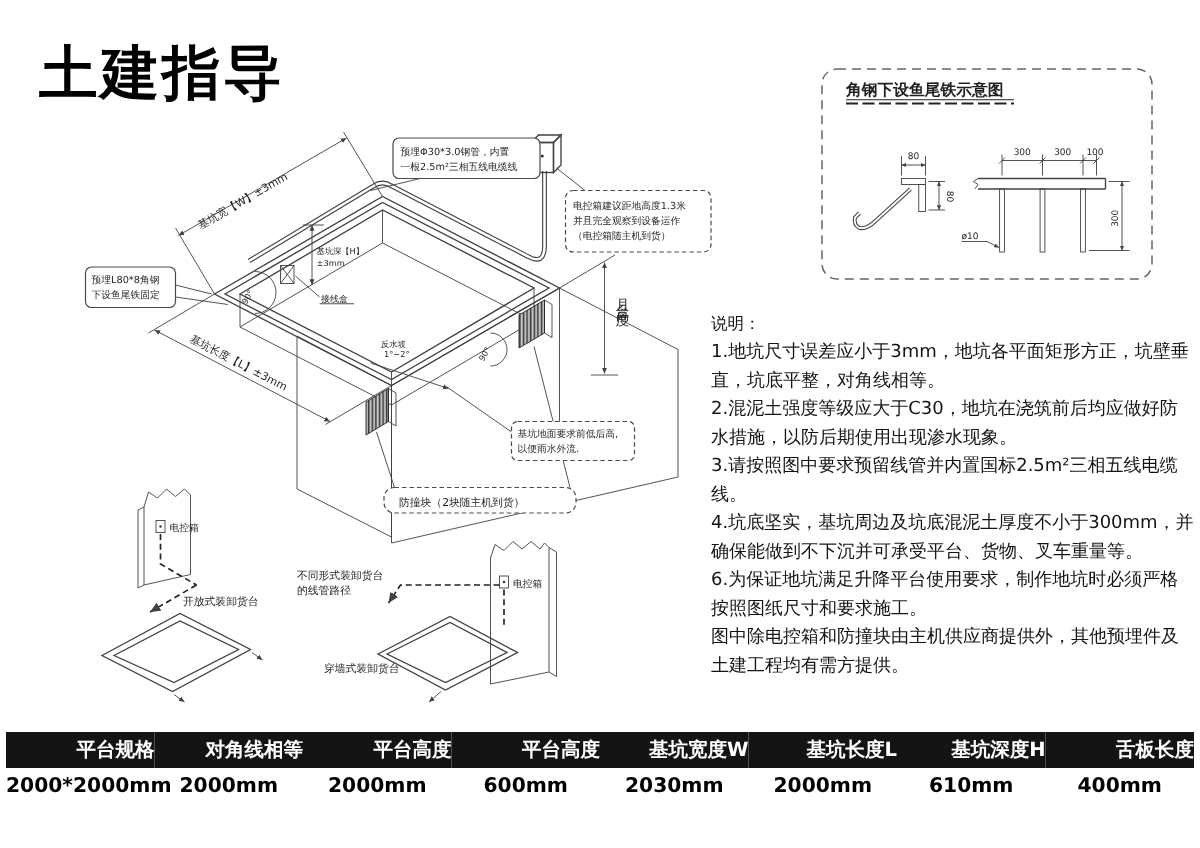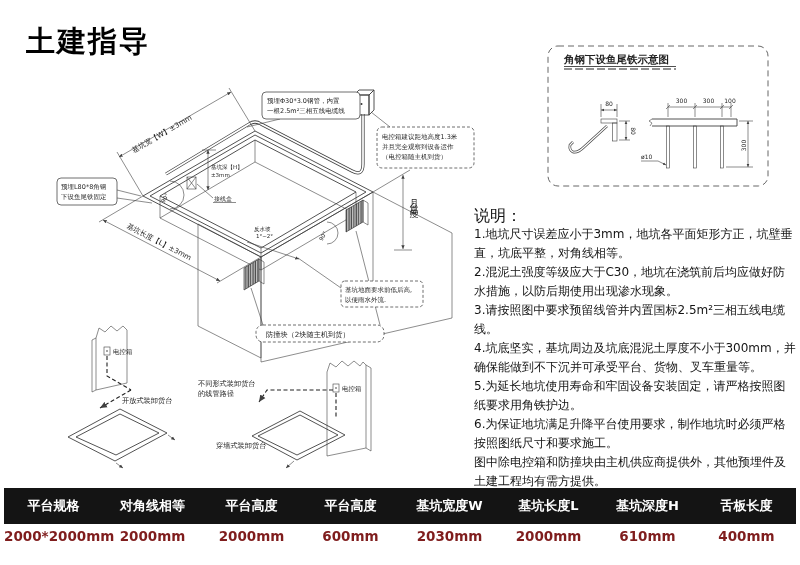--- a/index.html
+++ b/index.html
@@ -1,41 +1,41 @@
 <!DOCTYPE html>
 <html><head>
 <meta charset="utf-8">
 <style>
   html,body{margin:0;padding:0;}
   body{width:800px;height:565px;background:#fff;position:relative;overflow:hidden;
        font-family:"DejaVu Sans","Liberation Sans",sans-serif;color:#111;}
-  .page-title{position:absolute;left:26px;top:22px;font-size:29px;font-weight:bold;
+  .page-title{position:absolute;left:26px;top:22px;font-size:39px;font-weight:bold;
               letter-spacing:2px;color:#000;font-family:Liberation Mono, monospace;}
   svg.fig{position:absolute;overflow:visible;}
   #fig-main{left:0;top:55px;width:545px;height:430px;}
   #fig-detail{left:540px;top:38px;width:258px;height:156px;}
   svg text{fill:#1f1f1f;}
   .t55{font-size:5.5px}.t6{font-size:6px}.t65{font-size:6.5px}.t72{font-size:7.2px}
   .t9{font-size:9px}.t10{font-size:10.5px;font-weight:bold}
   .ln{stroke:#404040;stroke-width:0.9;fill:none;}
   .lnt{stroke:#404040;stroke-width:0.6;fill:none;}
   .dash{stroke-dasharray:3,2;}
   .conduit{stroke:#222;stroke-width:1.1;fill:none;stroke-dasharray:4,2.5;}
   .callout{fill:#fff;stroke:#4a4a4a;stroke-width:0.8;}
   .pipe-outer{stroke:#404040;stroke-width:3.2;fill:none;}
   .pipe-inner{stroke:#fff;stroke-width:1.7;fill:none;}
   .vtext{writing-mode:vertical-rl;text-orientation:upright;letter-spacing:3px;}
   .notes{position:absolute;left:474px;top:206px;width:322px;}
-  .notes-heading{font-size:16px;line-height:19px;margin:0;}
+  .notes-heading{font-size:11px;line-height:19px;margin:0;}
   .note{font-size:12px;line-height:19px;margin:0;color:#141414;}
   .spec-table{position:absolute;left:4px;top:488px;width:792px;border-collapse:collapse;
               table-layout:fixed;}
-  .spec-table th{background:#141414;color:#fff;font-size:13px;font-weight:bold;height:36px;
-                 text-align:center;padding:0;}
-  .spec-table td{font-size:13.5px;font-weight:bold;color:#7f1d1d;height:24px;text-align:center;padding:0;margin-top:17px;}
+  .spec-table th{background:#141414;color:#fff;font-size:13px;font-weight:bold;height:24px;
+                 text-align:right;padding:0;}
+  .spec-table td{font-size:13.5px;font-weight:bold;color:#000000;height:24px;text-align:center;padding:0;margin-top:17px;}
   .spec-table tr.alt td{background:#d8d8d8;}
 </style>
 </head>
 <body>
 
 <div class="page-title">土建指导</div>
 
 <svg id="fig-main" class="fig" viewBox="0 55 545 430">
   <defs>
     <marker id="ar" viewBox="0 0 10 10" refX="9" refY="5" markerWidth="7" markerHeight="7" orient="auto-start-reverse">
@@ -282,21 +282,20 @@
     </pattern>
   </defs>
 </svg>
 
 <div class="notes">
   <p class="notes-heading">说明：</p>
   <p class="note">1.地坑尺寸误差应小于3mm，地坑各平面矩形方正，坑壁垂直，坑底平整，对角线相等。</p>
   <p class="note">2.混泥土强度等级应大于C30，地坑在浇筑前后均应做好防水措施，以防后期使用出现渗水现象。</p>
   <p class="note">3.请按照图中要求预留线管并内置国标2.5m²三相五线电缆线。</p>
   <p class="note">4.坑底坚实，基坑周边及坑底混泥土厚度不小于300mm，并确保能做到不下沉并可承受平台、货物、叉车重量等。</p>
-  <p class="note">5.为延长地坑使用寿命和牢固设备安装固定，请严格按照图纸要求用角铁护边。</p>
   <p class="note">6.为保证地坑满足升降平台使用要求，制作地坑时必须严格按照图纸尺寸和要求施工。</p>
   <p class="note">图中除电控箱和防撞块由主机供应商提供外，其他预埋件及土建工程均有需方提供。</p>
 </div>
 
 <table class="spec-table">
   <thead>
     <tr>
       <th>平台规格</th>
       <th>对角线相等</th>
       <th>平台高度</th>

